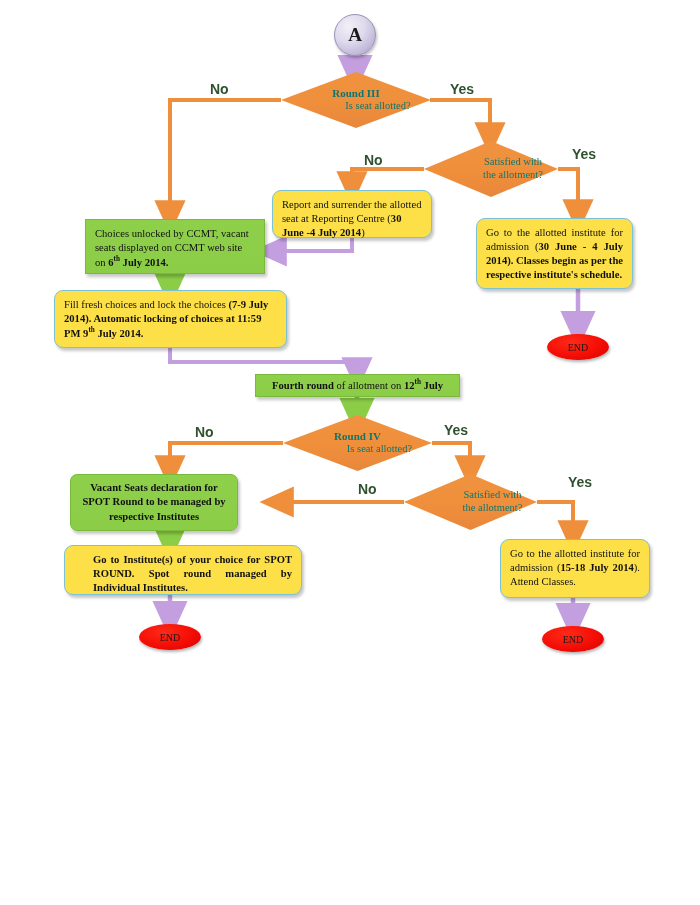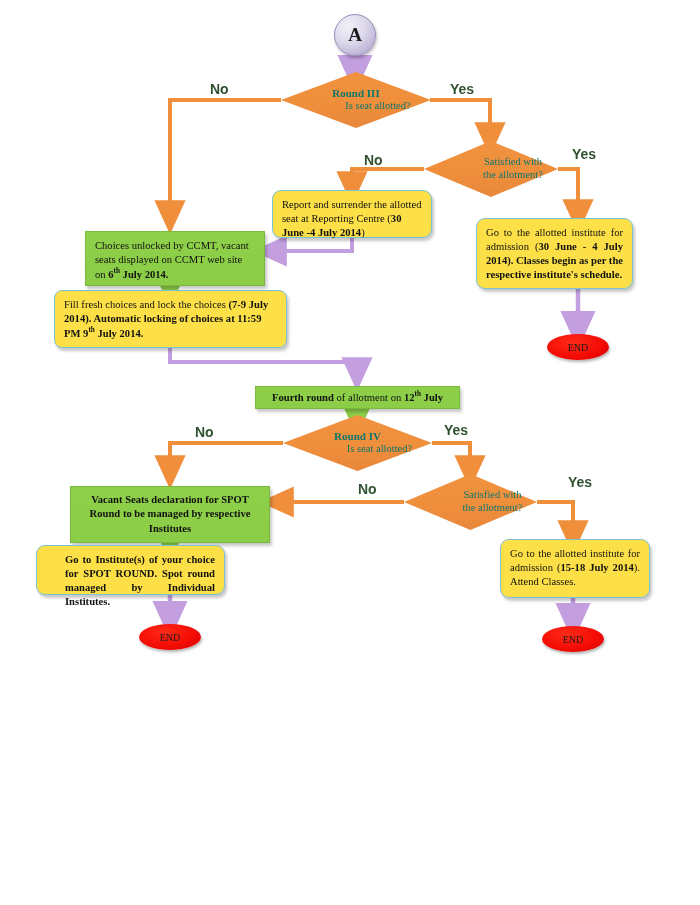--- a/index.html
+++ b/index.html
@@ -31,21 +31,20 @@
   .diamond .dtext .t1{font-weight:bold;font-size:11px;}
   .diamond .dtext .t2{font-size:10.5px;margin-left:44px;}
 
   
   .boxgreen{
     background:linear-gradient(180deg,#8fd04a 0%,#8ccd47 100%);
     border:1px solid #79b93b;
     box-shadow:2px 3px 3px rgba(0,0,0,.22);
     color:#111;
     padding:7px 9px;
-    margin-top:12px;
   }
   .boxblue{
     background:#fde047;
     border:1px solid #7cc2d4;
     border-radius:9px;
     box-shadow:2px 3px 3px rgba(0,0,0,.22);
     color:#111;
     padding:7px 9px;
   }
   .boxtext{font-size:10.6px;line-height:1.33;}
@@ -148,21 +147,21 @@
   </div>
 
   <div class="node boxgreen" style="left:85px;top:219px;width:180px;height:55px;">
     <div class="boxtext"><span>Choices unlocked by CCMT, vacant seats displayed on CCMT web site on </span><b>6<sup>th</sup> July 2014.</b></div>
   </div>
 
   <div class="node boxblue" style="left:476px;top:218px;width:157px;height:71px;">
     <div class="boxtext just"><span>Go to the allotted institute for admission (</span><b>30 June - 4 July 2014). Classes begin as per the respective institute's schedule.</b></div>
   </div>
 
-  <div class="node boxblue" style="left:54px;top:290px;width:233px;height:58px;border-radius:8px;">
+  <div class="node boxblue" style="left:54px;top:290px;width:233px;height:58px;">
     <div class="boxtext"><span>Fill fresh choices and lock the choices </span><b>(7-9 July 2014). Automatic locking of choices at 11:59 PM 9<sup>th</sup> July 2014.</b></div>
   </div>
 
   <div class="node endnode" style="left:547px;top:334px;width:62px;height:26px;">
     <span>END</span>
   </div>
 
   <div class="node boxgreen ctr" style="left:255px;top:374px;width:205px;height:23px;display:flex;align-items:center;justify-content:center;padding:0 8px;">
     <div class="boxtext"><b>Fourth round</b><span> of allotment on </span><b>12<sup>th</sup> July</b></div>
   </div>
@@ -176,25 +175,25 @@
   </div>
 
   <div class="node diamond" style="left:404px;top:474px;width:133px;height:56px;">
     <div class="dshape"></div>
     <div class="dtext">
       <div class="t2">Satisfied with</div>
       <div class="t2">the allotment?</div>
     </div>
   </div>
 
-  <div class="node boxgreen ctr" style="left:70px;top:474px;width:200px;height:57px;display:flex;align-items:center;justify-content:center;">
+  <div class="node boxgreen ctr" style="left:70px;top:474px;width:168px;height:57px;display:flex;align-items:center;justify-content:center;border-radius:7px;">
     <div class="boxtext ctr"><b>Vacant Seats declaration for SPOT Round to be managed by respective Institutes</b></div>
   </div>
 
-  <div class="node boxblue" style="left:36px;top:545px;width:189px;height:50px;padding-left:28px;">
+  <div class="node boxblue" style="left:64px;top:545px;width:238px;height:50px;padding-left:28px;">
     <div class="boxtext just"><b>Go to Institute(s) of your choice for SPOT ROUND. Spot round managed by Individual Institutes.</b></div>
   </div>
 
   <div class="node boxblue" style="left:500px;top:539px;width:150px;height:59px;">
     <div class="boxtext just"><span>Go to the allotted institute for admission (</span><b>15-18 July 2014</b><span>). Attend Classes.</span></div>
   </div>
 
   <div class="node endnode" style="left:139px;top:624px;width:62px;height:26px;">
     <span>END</span>
   </div>

